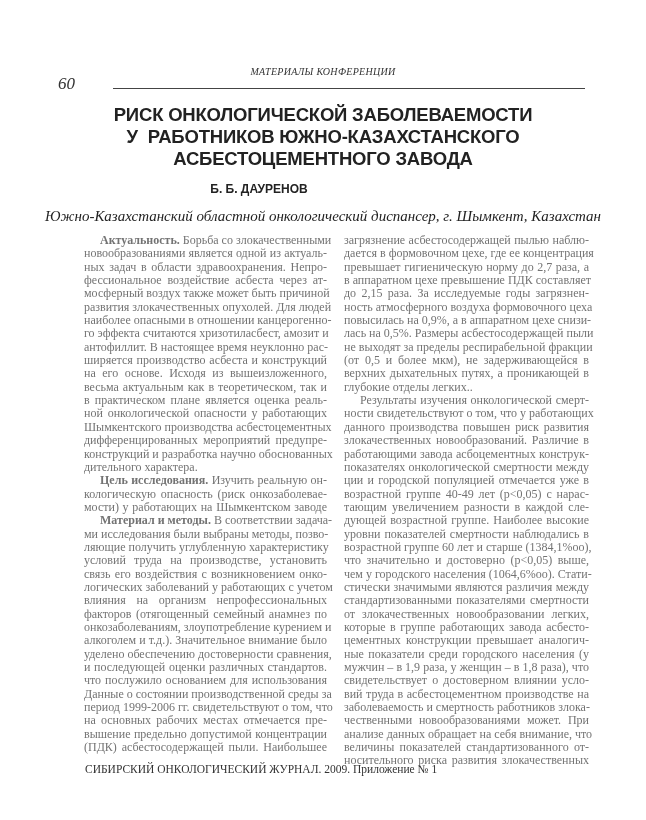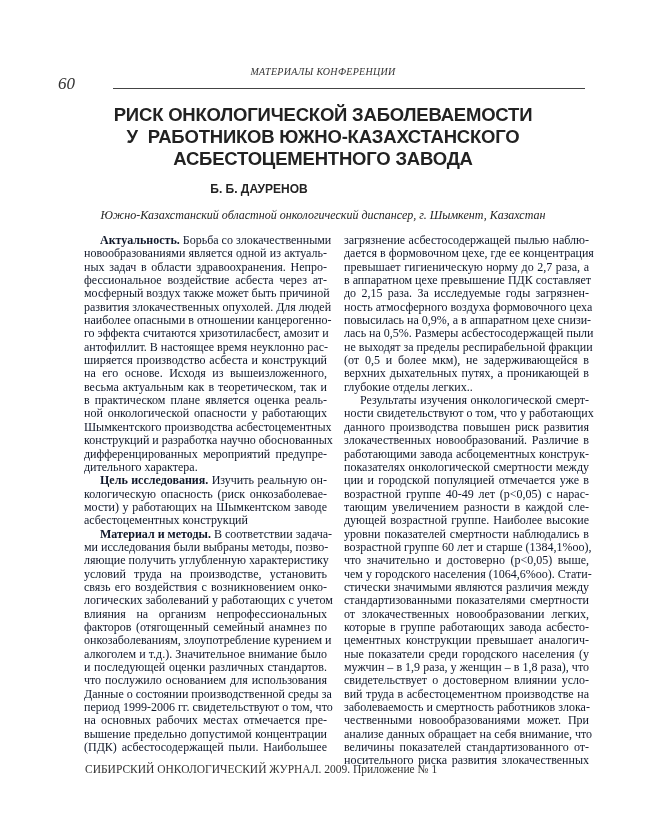--- a/index.html
+++ b/index.html
@@ -9,23 +9,23 @@
   .page-num { position:absolute; top:74px; left:58px; font-family:"Liberation Serif", serif; font-style:italic;
     font-size:17px; color:#333; }
   .head-rule { position:absolute; top:88px; left:113px; width:472px; height:0; border-top:1.2px solid #444; }
   .title { position:absolute; top:104px; left:0; width:646px; text-align:center;
     font-family:"Liberation Sans", sans-serif; font-weight:bold; font-size:18.5px; line-height:22px;
     color:#222; letter-spacing:-0.2px; }
   .title div { white-space:pre; }
   .author { position:absolute; top:182px; left:0; width:518px; text-align:center;
     font-family:"Liberation Sans", sans-serif; font-weight:bold; font-size:12px; color:#222; }
   .affil { position:absolute; top:208px; left:0; width:646px; text-align:center;
-    font-family:"Liberation Serif", serif; font-style:italic; font-size:12px; color:#222; }
+    font-family:"Liberation Serif", serif; font-style:italic; font-size:15px; color:#222; }
   .col { position:absolute; top:234px; font-family:"Liberation Serif", serif; font-size:12px;
-    line-height:13.35px; color:#0f172a; }
+    line-height:13.35px; color:#737373; }
   .col-left { left:84px; width:243px; }
   .col-right { left:344px; width:245px; }
   .line { display:block; white-space:nowrap; text-align:justify; text-align-last:justify; height:13.35px; overflow:visible; }
   .line.last { text-align-last:left; }
   .line.indent { padding-left:16px; }
   .line b { font-weight:bold; }
   .footer { position:absolute; top:763px; left:85px; font-family:"Liberation Serif", serif; font-size:11.5px; color:#333; }
 </style>
 </head>
 <body>
@@ -52,37 +52,37 @@
     <span class="line"><span>развития злокачественных опухолей. Для людей</span></span>
     <span class="line"><span>наиболее опасными в отношении канцерогенно-</span></span>
     <span class="line"><span>го эффекта считаются хризотиласбест, амозит и</span></span>
     <span class="line"><span>антофиллит. В настоящее время неуклонно рас-</span></span>
     <span class="line"><span>ширяется производство асбеста и конструкций</span></span>
     <span class="line"><span>на его основе. Исходя из вышеизложенного,</span></span>
     <span class="line"><span>весьма актуальным как в теоретическом, так и</span></span>
     <span class="line"><span>в практическом плане является оценка реаль-</span></span>
     <span class="line"><span>ной онкологической опасности у работающих</span></span>
     <span class="line"><span>Шымкентского производства асбестоцементных</span></span>
+    <span class="line"><span>дифференцированных мероприятий предупре-</span></span>
     <span class="line"><span>конструкций и разработка научно обоснованных</span></span>
-    <span class="line"><span>дифференцированных мероприятий предупре-</span></span>
     <span class="line last"><span>дительного характера.</span></span>
     <span class="line indent"><b>Цель исследования.</b><span> Изучить реальную он-</span></span>
     <span class="line"><span>кологическую опасность (риск онкозаболевае-</span></span>
     <span class="line"><span>мости) у работающих на Шымкентском заводе</span></span>
-    <span class="line last"><span>асбестоцементных конструкций</span></span>
     <span class="line indent"><b>Материал и методы.</b><span> В соответствии задача-</span></span>
     <span class="line"><span>ми исследования были выбраны методы, позво-</span></span>
     <span class="line"><span>ляющие получить углубленную характеристику</span></span>
     <span class="line"><span>условий труда на производстве, установить</span></span>
     <span class="line"><span>связь его воздействия с возникновением онко-</span></span>
     <span class="line"><span>логических заболеваний у работающих с учетом</span></span>
     <span class="line"><span>влияния на организм непрофессиональных</span></span>
     <span class="line"><span>факторов (отягощенный семейный анамнез по</span></span>
     <span class="line"><span>онкозаболеваниям, злоупотребление курением и</span></span>
     <span class="line"><span>алкоголем и т.д.). Значительное внимание было</span></span>
+    <span class="line"><span>уделено обеспечению достоверности сравнения,</span></span>
     <span class="line"><span>и последующей оценки различных стандартов.</span></span>
     <span class="line"><span>что послужило основанием для использования</span></span>
     <span class="line"><span>Данные о состоянии производственной среды за</span></span>
     <span class="line"><span>период 1999-2006 гг. свидетельствуют о том, что</span></span>
     <span class="line"><span>на основных рабочих местах отмечается пре-</span></span>
     <span class="line"><span>вышение предельно допустимой концентрации</span></span>
     <span class="line"><span>(ПДК) асбестосодержащей пыли. Наибольшее</span></span>
   </div>
 <div class="col col-right" id="col-right">
     <span class="line"><span>загрязнение асбестосодержащей пылью наблю-</span></span>

